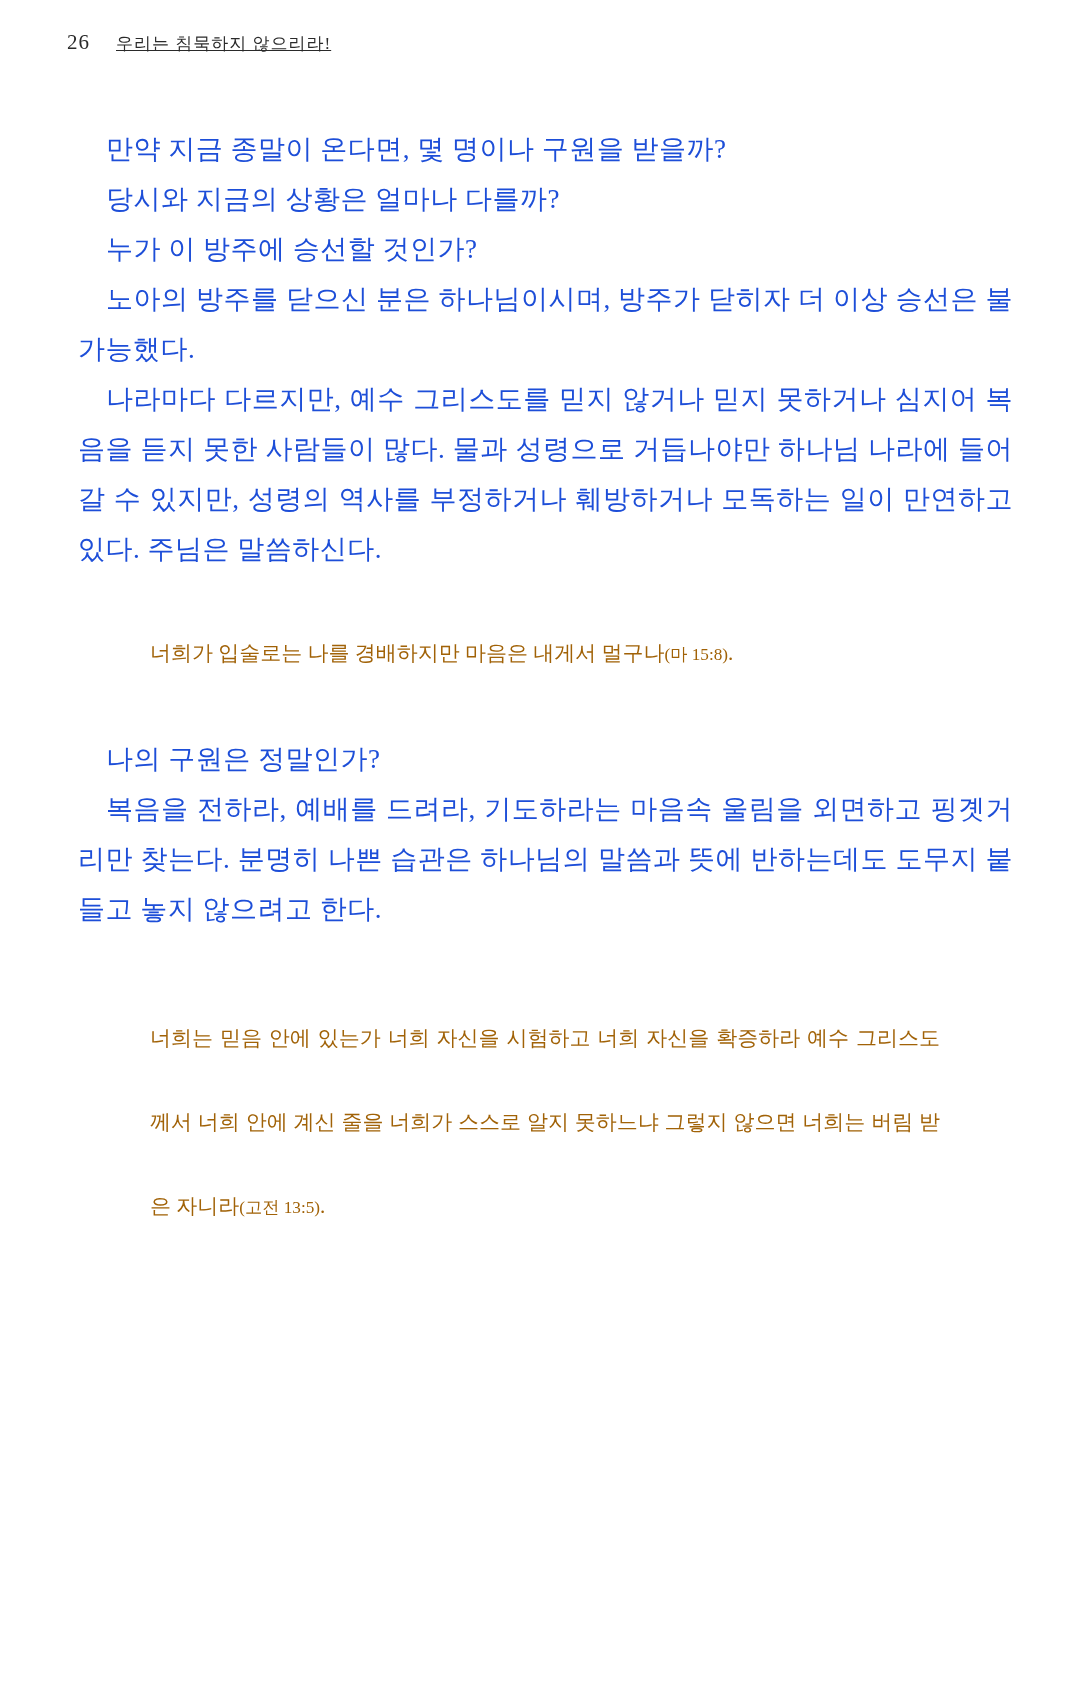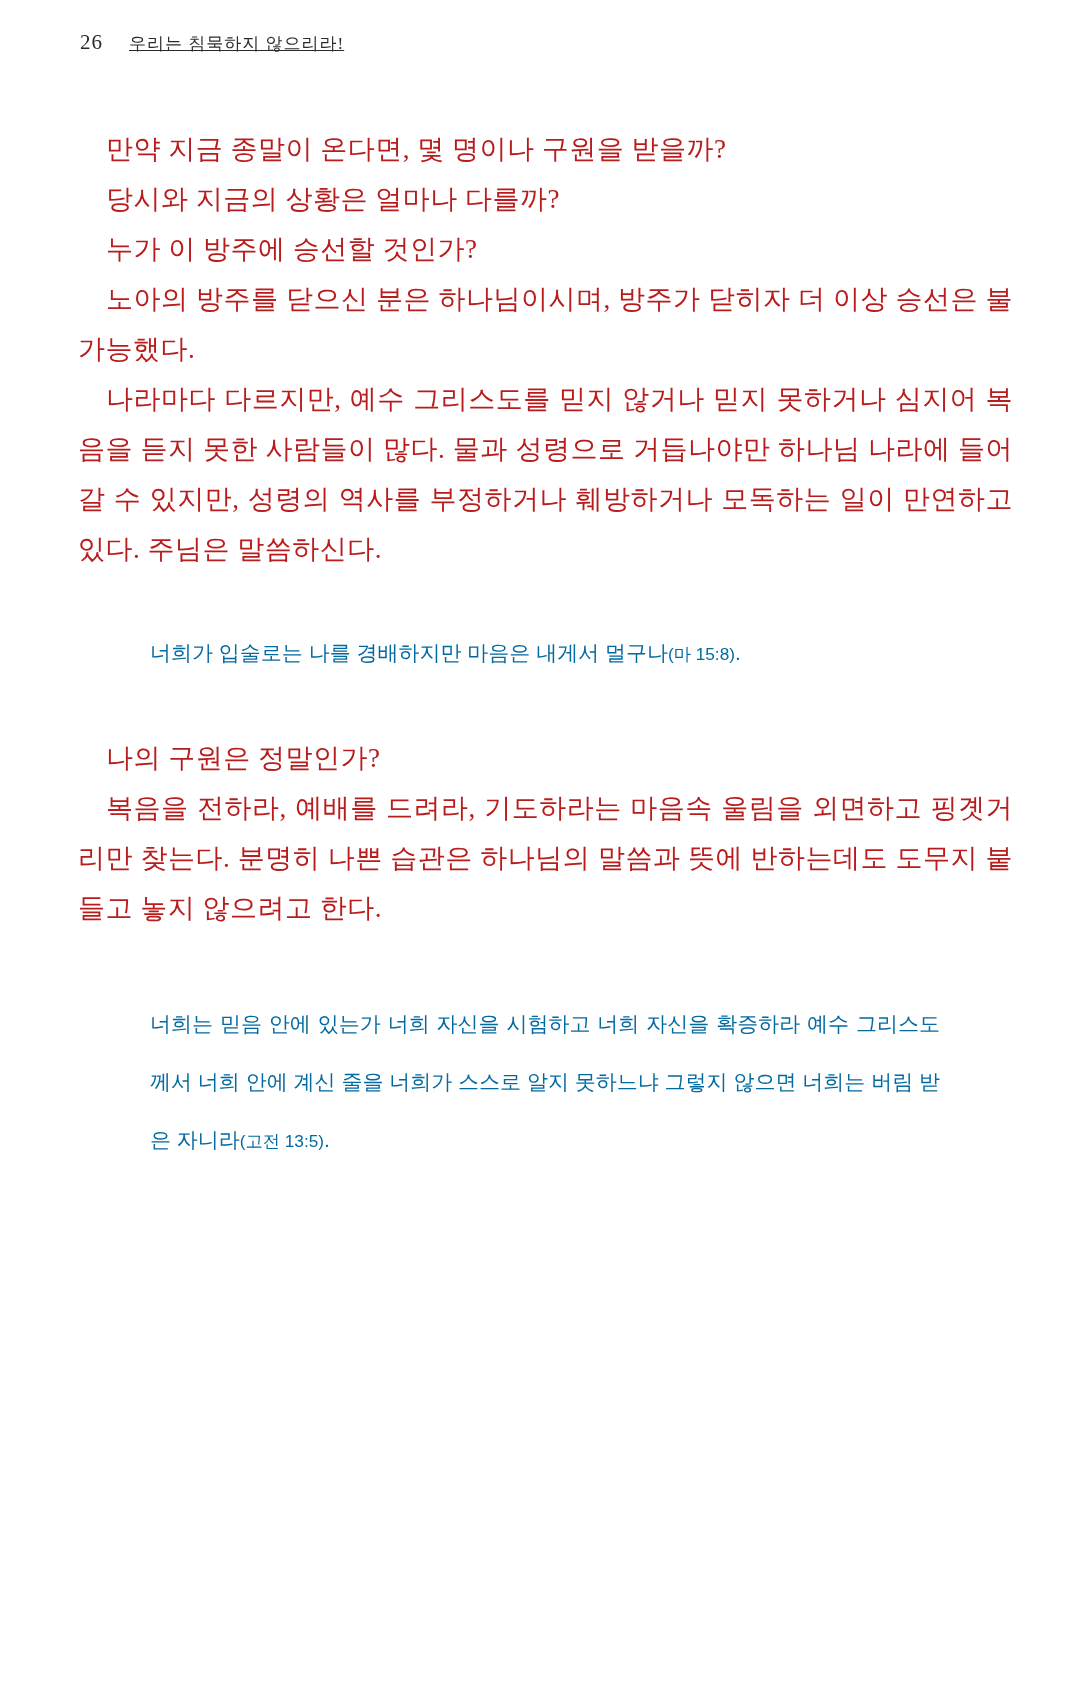--- a/index.html
+++ b/index.html
@@ -16,21 +16,21 @@
     font-family: "Liberation Serif", "DejaVu Serif", serif;
   }
   .page {
     position: absolute;
     inset: 0;
     background: #ffffff;
   }
   .running-header {
     position: absolute;
     top: 30px;
-    left: 80px;
+    left: 67px;
     display: flex;
     align-items: baseline;
     gap: 26px;
     color: #2a2a2a;
     justify-content: center;
   }
   .page-number {
     font-size: 21px;
     letter-spacing: 1px;
   }
@@ -46,42 +46,42 @@
     width: 935px;
   }
   p.body-para {
     margin: 0;
     font-size: 27px;
     line-height: 50px;
     letter-spacing: 0.5px;
     text-indent: 28px;
     text-align: justify;
     word-break: break-all;
-    color: #b91c1c;
+    color: #1d4ed8;
   }
   .cite {
     font-size: 0.82em;
     letter-spacing: 0;
   }
   .quote-block {
     margin: 62px 0 62px 72px;
     width: 790px;
-    font-family: Liberation Sans, sans-serif;
-    color: #0369a1;
+    font-family: Liberation Serif, serif;
+    color: #a16207;
     text-align: justify;
     word-break: break-all;
   }
   .quote-single {
     font-size: 21px;
     line-height: 34px;
     text-align: left;
   }
   .quote-multi {
     font-size: 21px;
-    line-height: 58px;
+    line-height: 84px;
   }
 </style>
 </head>
 <body>
 
 <div class="page">
 
   <div class="running-header">
     <span class="page-number">26</span>
     <span class="running-title">우리는 침묵하지 않으리라!</span>

